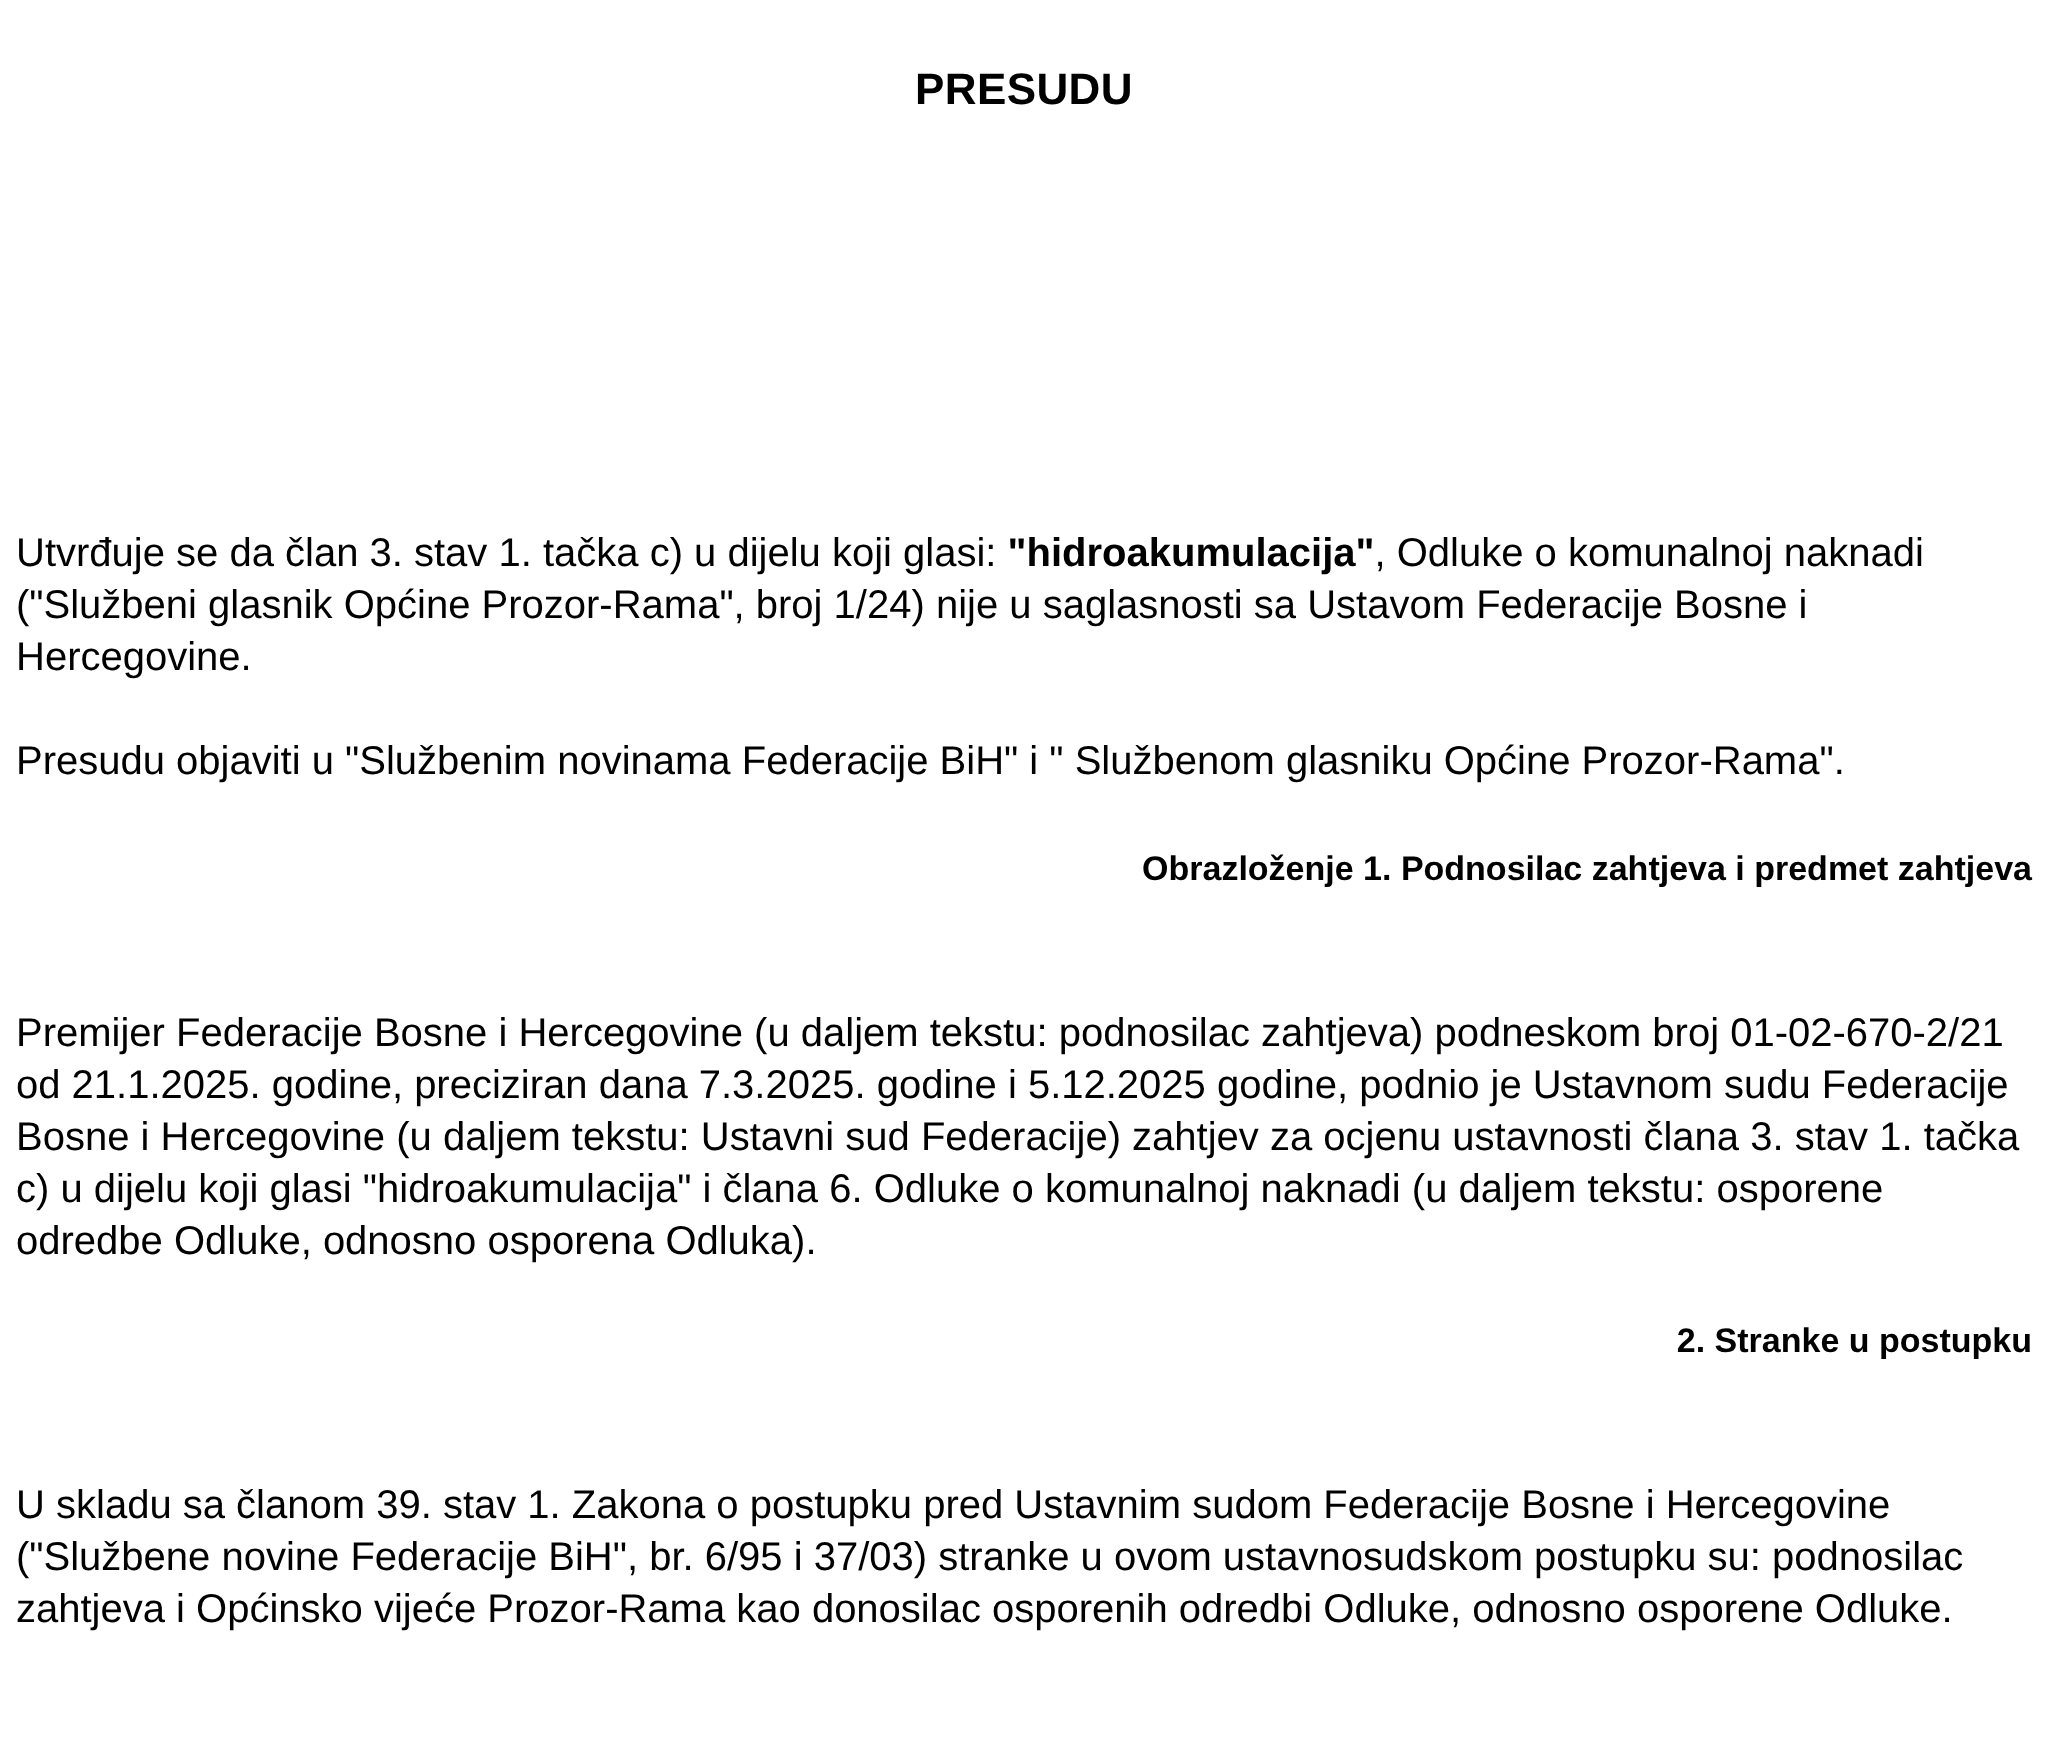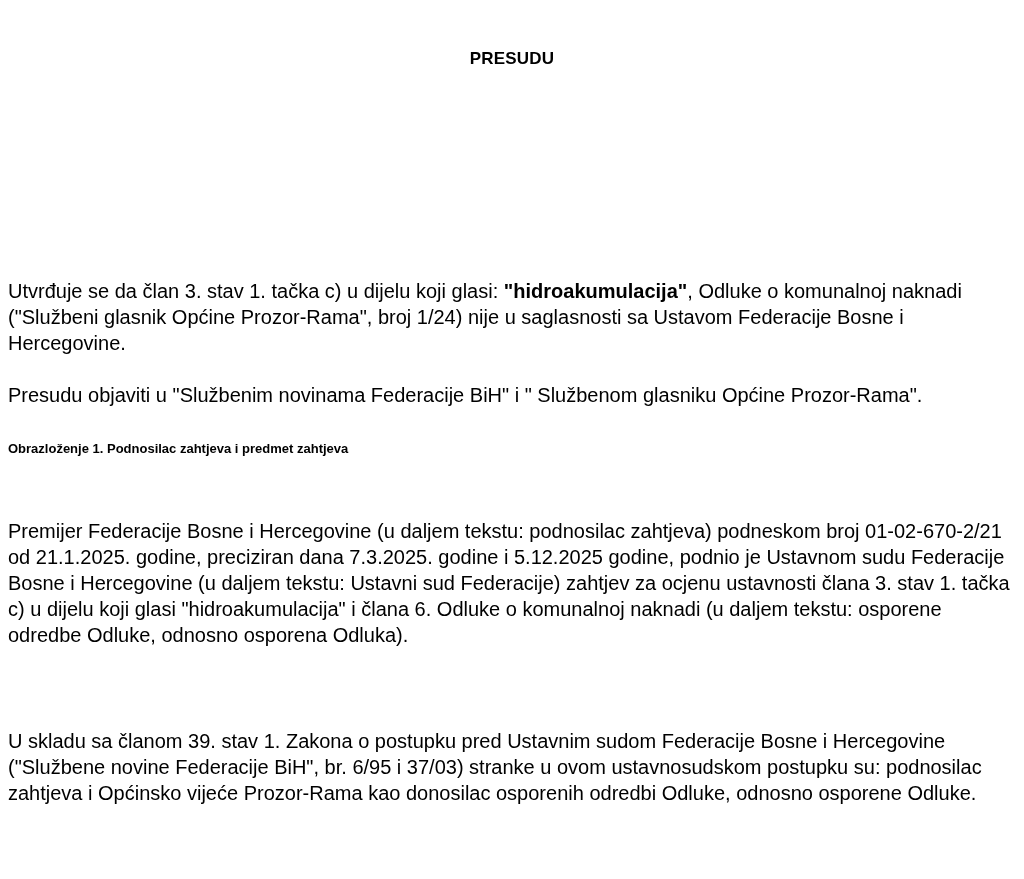--- a/index.html
+++ b/index.html
@@ -21,26 +21,26 @@
     min-height: 879px;
     margin: 0 auto;
     background: #ffffff;
     box-sizing: border-box;
     padding: 0 8px;
     overflow: hidden;
   }
 
   
   .doc-title {
-    font-size: 17px;
+    font-size: 22px;
     font-weight: bold;
     text-align: center;
     line-height: 26px;
     margin: 0;
-    padding-top: 46px;
+    padding-top: 32px;
     letter-spacing: 0.2px;
   }
 
   
   .title-gap {
     height: 206px;
   }
 
   
   .para {
@@ -56,24 +56,24 @@
     margin-top: 26px;
   }
 
   .para b,
   .bold-run {
     font-weight: bold;
   }
 
   
   .section-heading {
-    font-size: 13px;
+    font-size: 17px;
     font-weight: bold;
     line-height: 26px;
-    text-align: left;
+    text-align: right;
     margin: 0;
   }
 
   
   .gap-before-heading { height: 28px; }
   .gap-after-heading  { height: 56px; }
 
   .gap-before-heading-2 { height: 24px; }
   .gap-after-heading-2  { height: 56px; }
 </style>
@@ -93,18 +93,19 @@
   <div class="gap-before-heading"></div>
 
   <h2 class="section-heading">Obrazloženje 1. Podnosilac zahtjeva i predmet zahtjeva</h2>
 
   <div class="gap-after-heading"></div>
 
   <p class="para">Premijer Federacije Bosne i Hercegovine (u daljem tekstu: podnosilac zahtjeva) podneskom broj 01-02-670-2/21 od 21.1.2025. godine, preciziran dana 7.3.2025. godine i 5.12.2025 godine, podnio je Ustavnom sudu Federacije Bosne i Hercegovine (u daljem tekstu: Ustavni sud Federacije) zahtjev za ocjenu ustavnosti člana 3. stav 1. tačka c) u dijelu koji glasi "hidroakumulacija" i člana 6. Odluke o komunalnoj naknadi (u daljem tekstu: osporene odredbe Odluke, odnosno osporena Odluka).</p>
 
   <div class="gap-before-heading-2"></div>
 
+  <h2 class="section-heading">2. Stranke u postupku</h2>
 
   <div class="gap-after-heading-2"></div>
 
   <p class="para">U skladu sa članom 39. stav 1. Zakona o postupku pred Ustavnim sudom Federacije Bosne i Hercegovine ("Službene novine Federacije BiH", br. 6/95 i 37/03) stranke u ovom ustavnosudskom postupku su: podnosilac zahtjeva i Općinsko vijeće Prozor-Rama kao donosilac osporenih odredbi Odluke, odnosno osporene Odluke.</p>
 
 </div>
 
 </body></html>

